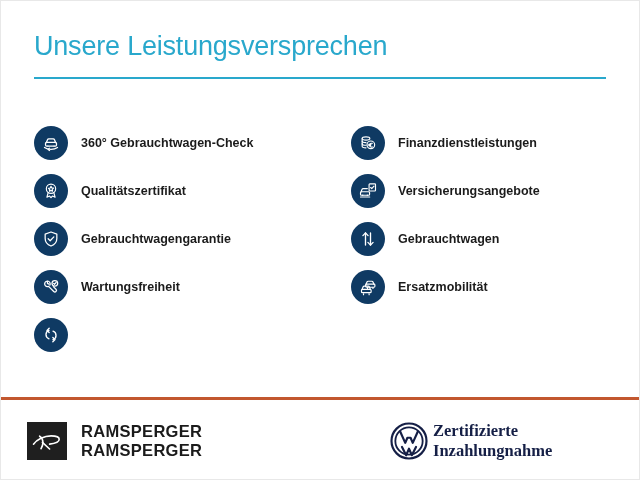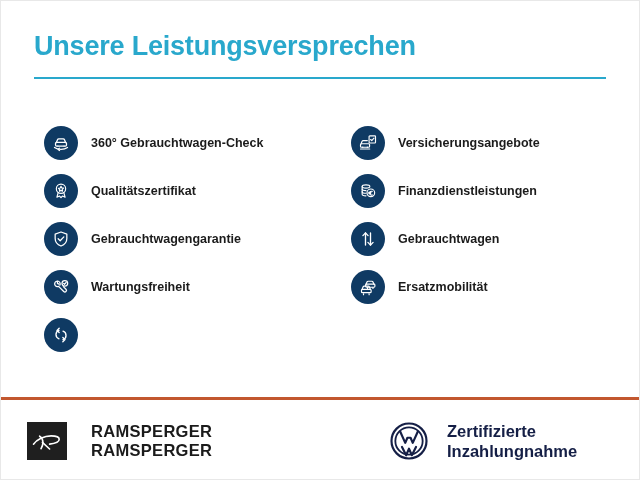--- a/index.html
+++ b/index.html
@@ -25,21 +25,21 @@
 
   
   #header {
     position: absolute;
     left: 33px;
     top: 28px;
     right: 33px;
   }
   #page-title {
     font-size: 27px;
-    font-weight: bold;
+    font-weight: normal;
     color: #29a8cc;
     letter-spacing: -0.2px;
     line-height: 34px;
     white-space: nowrap;
   }
   #title-rule {
     margin-top: 14px;
     height: 2px;
     background: #29a8cc;
     width: 100%;
@@ -50,21 +50,21 @@
     position: absolute;
     left: 0;
     top: 118px;
     width: 640px;
     display: flex;
   }
   .feature-col {
     display: flex;
     flex-direction: column;
   }
-  #col-left  { width: 325px; padding-left: 43px; box-sizing: border-box; }
+  #col-left  { width: 325px; padding-left: 33px; box-sizing: border-box; }
   #col-right { width: 315px; padding-left: 25px; box-sizing: border-box; }
 
   .feature-item {
     display: flex;
     align-items: center;
     height: 48px;
   }
   .feature-icon {
     width: 34px;
     height: 34px;
@@ -116,21 +116,21 @@
   #ramsperger-mark {
     width: 40px;
     height: 38px;
     background: #1f1f1f;
     flex: 0 0 40px;
     display: flex;
     align-items: center;
     justify-content: center;
   }
   #ramsperger-wordmark {
-    margin-left: 24px;
+    margin-left: 14px;
     color: #1b1b1b;
     font-weight: bold;
     font-size: 16.5px;
     line-height: 19px;
     letter-spacing: 0.3px;
   }
 
   
   #vw-logo {
     position: absolute;
@@ -138,25 +138,26 @@
     top: 21px;
     display: flex;
     align-items: center;
   }
   #vw-mark {
     width: 40px;
     height: 40px;
     flex: 0 0 40px;
   }
   #vw-wordmark {
-    margin-left: 18px;
+    margin-left: 4px;
     color: #151f46;
     font-weight: bold;
     font-size: 16.5px;
     line-height: 20px;
+    font-family: Liberation Serif, serif;
   }
   .vw-line { white-space: nowrap; }
 </style>
 </head>
 <body>
 
 <div id="page">
 
   <div id="header">
     <div id="page-title">Unsere Leistungsversprechen</div>
@@ -221,49 +222,49 @@
             <path d="M14.4 17.6a5.4 5.4 0 0 0 0-10.2"></path>
             <path d="M9.8 3.9L7.2 6.5l2.6 2.5"></path>
             <path d="M14.2 20.1l2.6-2.6-2.6-2.5"></path>
           </svg>
         </span>
       </div>
 
     </div>
 
     <div id="col-right" class="feature-col">
+
+      <div class="feature-item">
+        <span class="feature-icon">
+          <svg width="20" height="20" viewBox="0 0 24 24" fill="none" stroke="#ffffff" stroke-width="1.4" stroke-linecap="round" stroke-linejoin="round">
+            <ellipse cx="9.6" cy="6.6" rx="4.6" ry="1.9"></ellipse>
+            <path d="M5 6.6v3.1c0 1.05 2.06 1.9 4.6 1.9"></path>
+            <path d="M5 9.7v3.1c0 1.05 2.06 1.9 4.6 1.9"></path>
+            <path d="M5 12.8v3.1c0 1.05 2.06 1.9 4.6 1.9"></path>
+            <circle cx="15.4" cy="14.2" r="4.6"></circle>
+            <path d="M17.1 12.5a2.5 2.5 0 0 0-3.3 1.7 2.5 2.5 0 0 0 3.3 2.5"></path>
+            <path d="M12.9 13.7h2.6M12.9 15.1h2.3"></path>
+          </svg>
+        </span>
+        <span class="feature-label">Finanzdienstleistungen</span>
+      </div>
 
       <div class="feature-item">
         <span class="feature-icon">
           <svg width="20" height="20" viewBox="0 0 24 24" fill="none" stroke="#ffffff" stroke-width="1.4" stroke-linecap="round" stroke-linejoin="round">
             <path d="M3.6 13.1l1.3-3.1a1.5 1.5 0 0 1 1.4-.9h4.9"></path>
             <rect x="3" y="12.9" width="10.9" height="4.2" rx="1.1"></rect>
             <circle cx="5.7" cy="17.1" r="0.8" fill="#ffffff" stroke="none"></circle>
             <circle cx="11.2" cy="17.1" r="0.8" fill="#ffffff" stroke="none"></circle>
             <path d="M3 19.2h11"></path>
             <rect x="13.3" y="3.4" width="7.7" height="8.6" rx="0.9"></rect>
             <path d="M15.2 7.8l1.3 1.3 2.7-3"></path>
           </svg>
         </span>
         <span class="feature-label">Versicherungsangebote</span>
-      </div>
-
-      <div class="feature-item">
-        <span class="feature-icon">
-          <svg width="20" height="20" viewBox="0 0 24 24" fill="none" stroke="#ffffff" stroke-width="1.4" stroke-linecap="round" stroke-linejoin="round">
-            <ellipse cx="9.6" cy="6.6" rx="4.6" ry="1.9"></ellipse>
-            <path d="M5 6.6v3.1c0 1.05 2.06 1.9 4.6 1.9"></path>
-            <path d="M5 9.7v3.1c0 1.05 2.06 1.9 4.6 1.9"></path>
-            <path d="M5 12.8v3.1c0 1.05 2.06 1.9 4.6 1.9"></path>
-            <circle cx="15.4" cy="14.2" r="4.6"></circle>
-            <path d="M17.1 12.5a2.5 2.5 0 0 0-3.3 1.7 2.5 2.5 0 0 0 3.3 2.5"></path>
-            <path d="M12.9 13.7h2.6M12.9 15.1h2.3"></path>
-          </svg>
-        </span>
-        <span class="feature-label">Finanzdienstleistungen</span>
       </div>
 
       <div class="feature-item">
         <span class="feature-icon">
           <svg width="20" height="20" viewBox="0 0 24 24" fill="none" stroke="#ffffff" stroke-width="1.6" stroke-linecap="round" stroke-linejoin="round">
             <path d="M9 19.3V4.8"></path>
             <path d="M5.9 7.9L9 4.6l3.1 3.3"></path>
             <path d="M15 4.7v14.5"></path>
             <path d="M11.9 16.1l3.1 3.3 3.1-3.3"></path>
           </svg>

